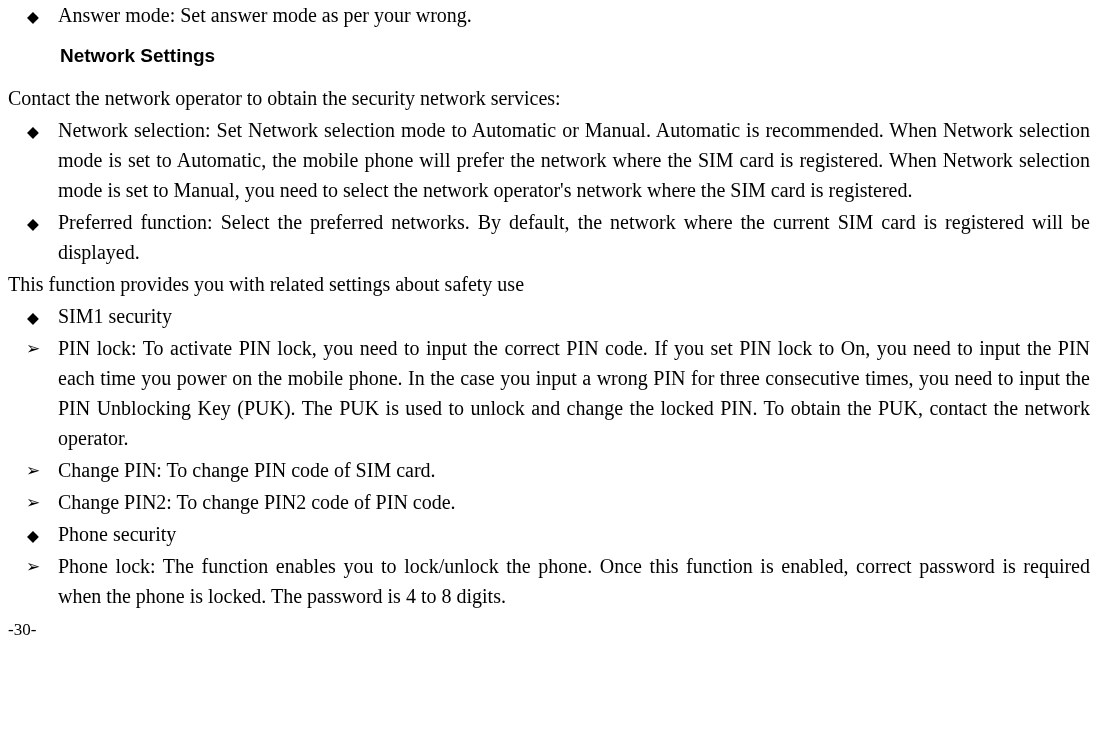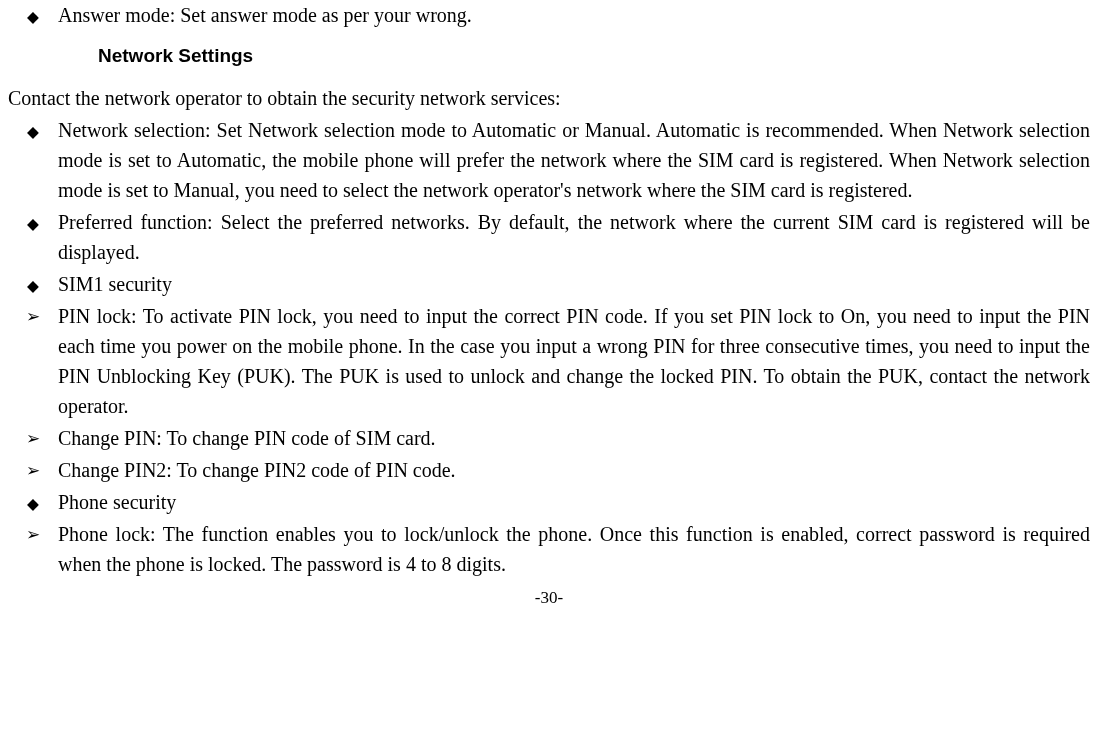--- a/index.html
+++ b/index.html
@@ -40,30 +40,30 @@
       flex: 1;
       text-align: justify;
     }
     .bold {
       font-weight: normal;
     }
     .section-heading {
       font-family: Arial, Helvetica, sans-serif;
       font-weight: bold;
       font-size: 19px;
-      margin-left: 90px;
+      margin-left: 52px;
       margin-top: 12px;
       margin-bottom: 12px;
     }
     .para {
       margin-bottom: 2px;
       text-align: justify;
     }
     .page-number {
-      text-align: center;
+      text-align: left;
       font-size: 17px;
       margin-top: 6px;
     }
   </style>
 </head>
 <body>
 
 <div class="content">
 
   <div class="bullet-item">
@@ -85,20 +85,21 @@
   </div>
 
   <div class="bullet-item">
     <div class="bullet-diamond">◆</div>
     <div class="bullet-text">
       <span class="bold">Preferred function:</span><span> Select the preferred networks. By default, the network where the current SIM card is registered will be displayed.</span>
     </div>
   </div>
 
 
+  <div class="para">This function provides you with related settings about safety use</div>
 
   <div class="bullet-item">
     <div class="bullet-diamond">◆</div>
     <div class="bullet-text">
       <span class="bold">SIM1 security</span><span></span>
     </div>
   </div>
 
   <div class="bullet-item">
     <div class="bullet-arrow">➢</div>

